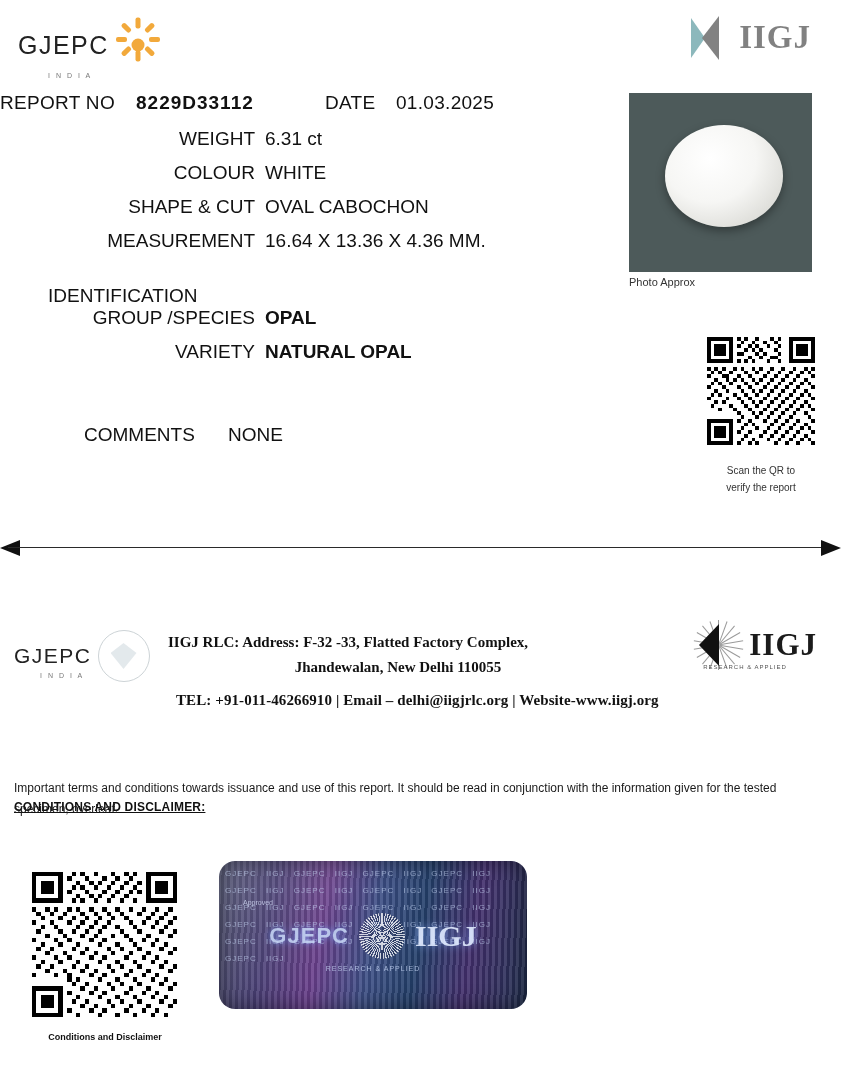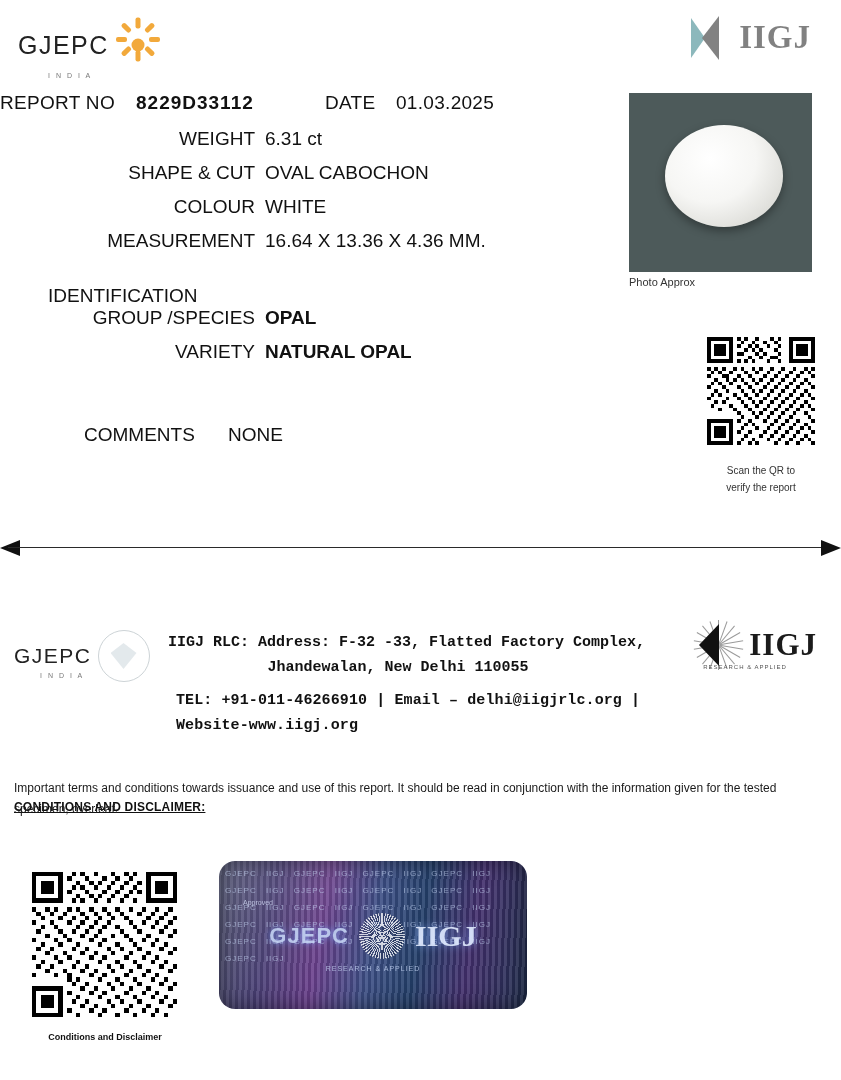--- a/index.html
+++ b/index.html
@@ -308,21 +308,21 @@
     margin: -13px 0 0 -13px;
     background: #c9d4da;
     clip-path: polygon(50% 0%, 100% 38%, 50% 100%, 0% 38%);
   }
 
   .addr-block {
     position: absolute;
     left: 168px;
     top: 70px;
     width: 520px;
-    font-family: Liberation Mono, monospace;
+    font-family: Liberation Serif, serif;
     font-size: 15px;
     line-height: 25px;
     color: #111;
   }
   .addr-line1 { font-weight: 700; }
   .addr-line2 { text-align: center; font-weight: 700; padding-right: 60px;}
   .addr-line3 { font-weight: 700; letter-spacing: 0.1px; padding-left: 8px; margin-top: 8px;}
 
   .iigj-logo-bottom {
     position: absolute;
@@ -520,26 +520,26 @@
     <span class="dlbl">DATE</span>
     <span class="dval">01.03.2025</span>
   </div>
 
   <div class="spec-table">
     <div class="spec-row">
       <span class="spec-label">WEIGHT</span>
       <span class="spec-value">6.31 ct</span>
     </div>
     <div class="spec-row">
+      <span class="spec-label">COLOUR</span>
+      <span class="spec-value">WHITE</span>
+    </div>
+    <div class="spec-row">
       <span class="spec-label">SHAPE &amp; CUT</span>
       <span class="spec-value">OVAL CABOCHON</span>
-    </div>
-    <div class="spec-row">
-      <span class="spec-label">COLOUR</span>
-      <span class="spec-value">WHITE</span>
     </div>
     <div class="spec-row">
       <span class="spec-label">MEASUREMENT</span>
       <span class="spec-value">16.64 X 13.36 X 4.36 MM.</span>
     </div>
   </div>
 
   <div class="ident-block">
     <div class="ident-title">IDENTIFICATION</div>
     <div class="spec-row">

